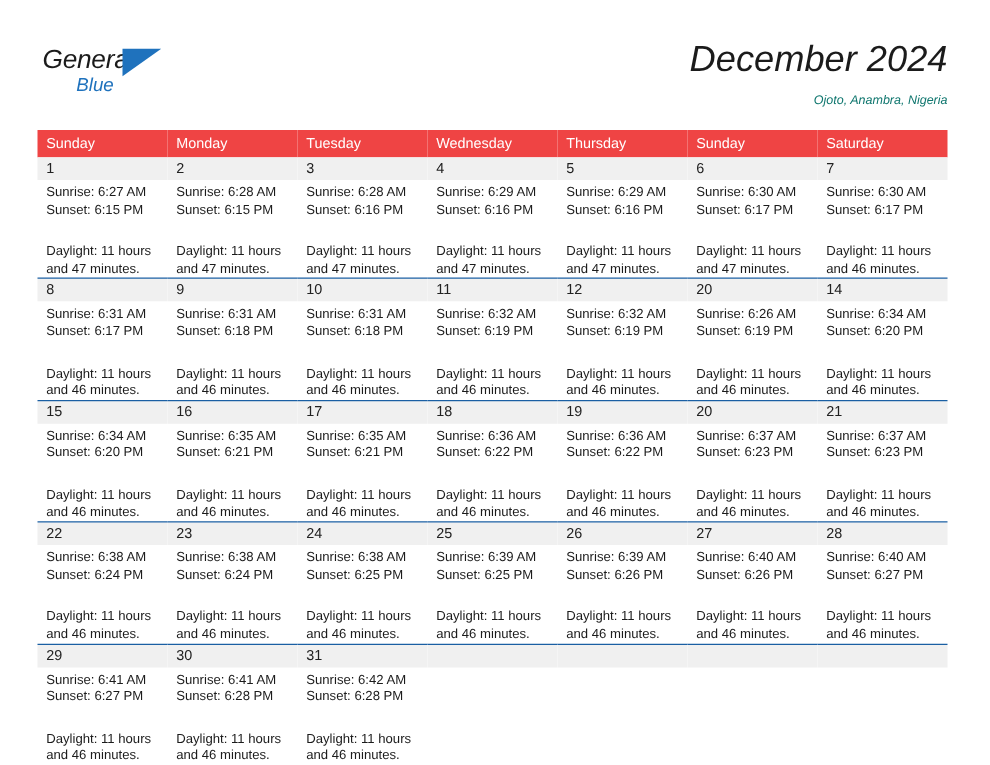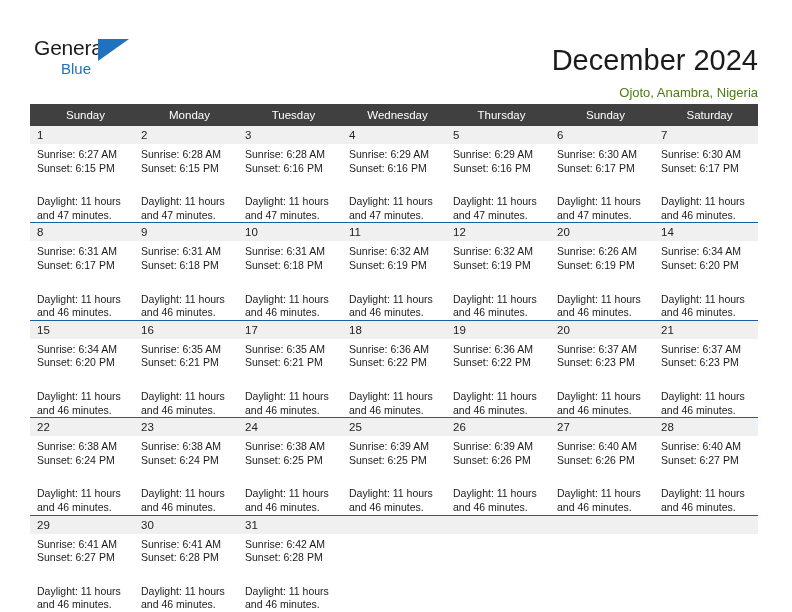--- a/index.html
+++ b/index.html
@@ -21,20 +21,21 @@
     box-sizing: border-box;
   }
 
   
   .top {
     position: absolute;
     left: 0;
     top: 0;
     width: 792px;
     height: 98px;
+    font-style: italic;
   }
   .logo {
     position: absolute;
     left: 34px;
     top: 36px;
     width: 120px;
     height: 48px;
   }
   .logo-general {
     position: absolute;
@@ -60,52 +61,52 @@
     left: 27px;
     top: 21px;
     font-size: 15px;
     color: #1f72bd;
     font-family: "Liberation Sans", sans-serif;
     line-height: 24px;
   }
   .title-block {
     position: absolute;
     right: 34px;
-    top: 42px;
+    top: 30px;
     text-align: right;
   }
   .cal-title {
     font-size: 29px;
     color: #1b1b1b;
     line-height: 36px;
     white-space: nowrap;
   }
   .cal-sub {
-    font-size: 13px;
-    color: #4d7c0f;
+    font-size: 10px;
+    color: #0f766e;
     line-height: 22px;
     margin-top: 4px;
     white-space: nowrap;
   }
 
   
   .cal {
     position: absolute;
     left: 30px;
     top: 104px;
     width: 728px;
     border-collapse: collapse;
     table-layout: fixed;
   }
   .cal th {
-    background: #404040;
+    background: #ef4444;
     color: #ffffff;
     font-size: 11.5px;
     font-weight: normal;
-    text-align: center;
+    text-align: left;
     padding: 5px 0 5px 7px;
     height: 20px;
     box-sizing: border-box;
     border: none;
   }
   .cal td {
     vertical-align: top;
     padding: 0;
     border: none;
     border-top: 1.6px solid #1a5fa3;

